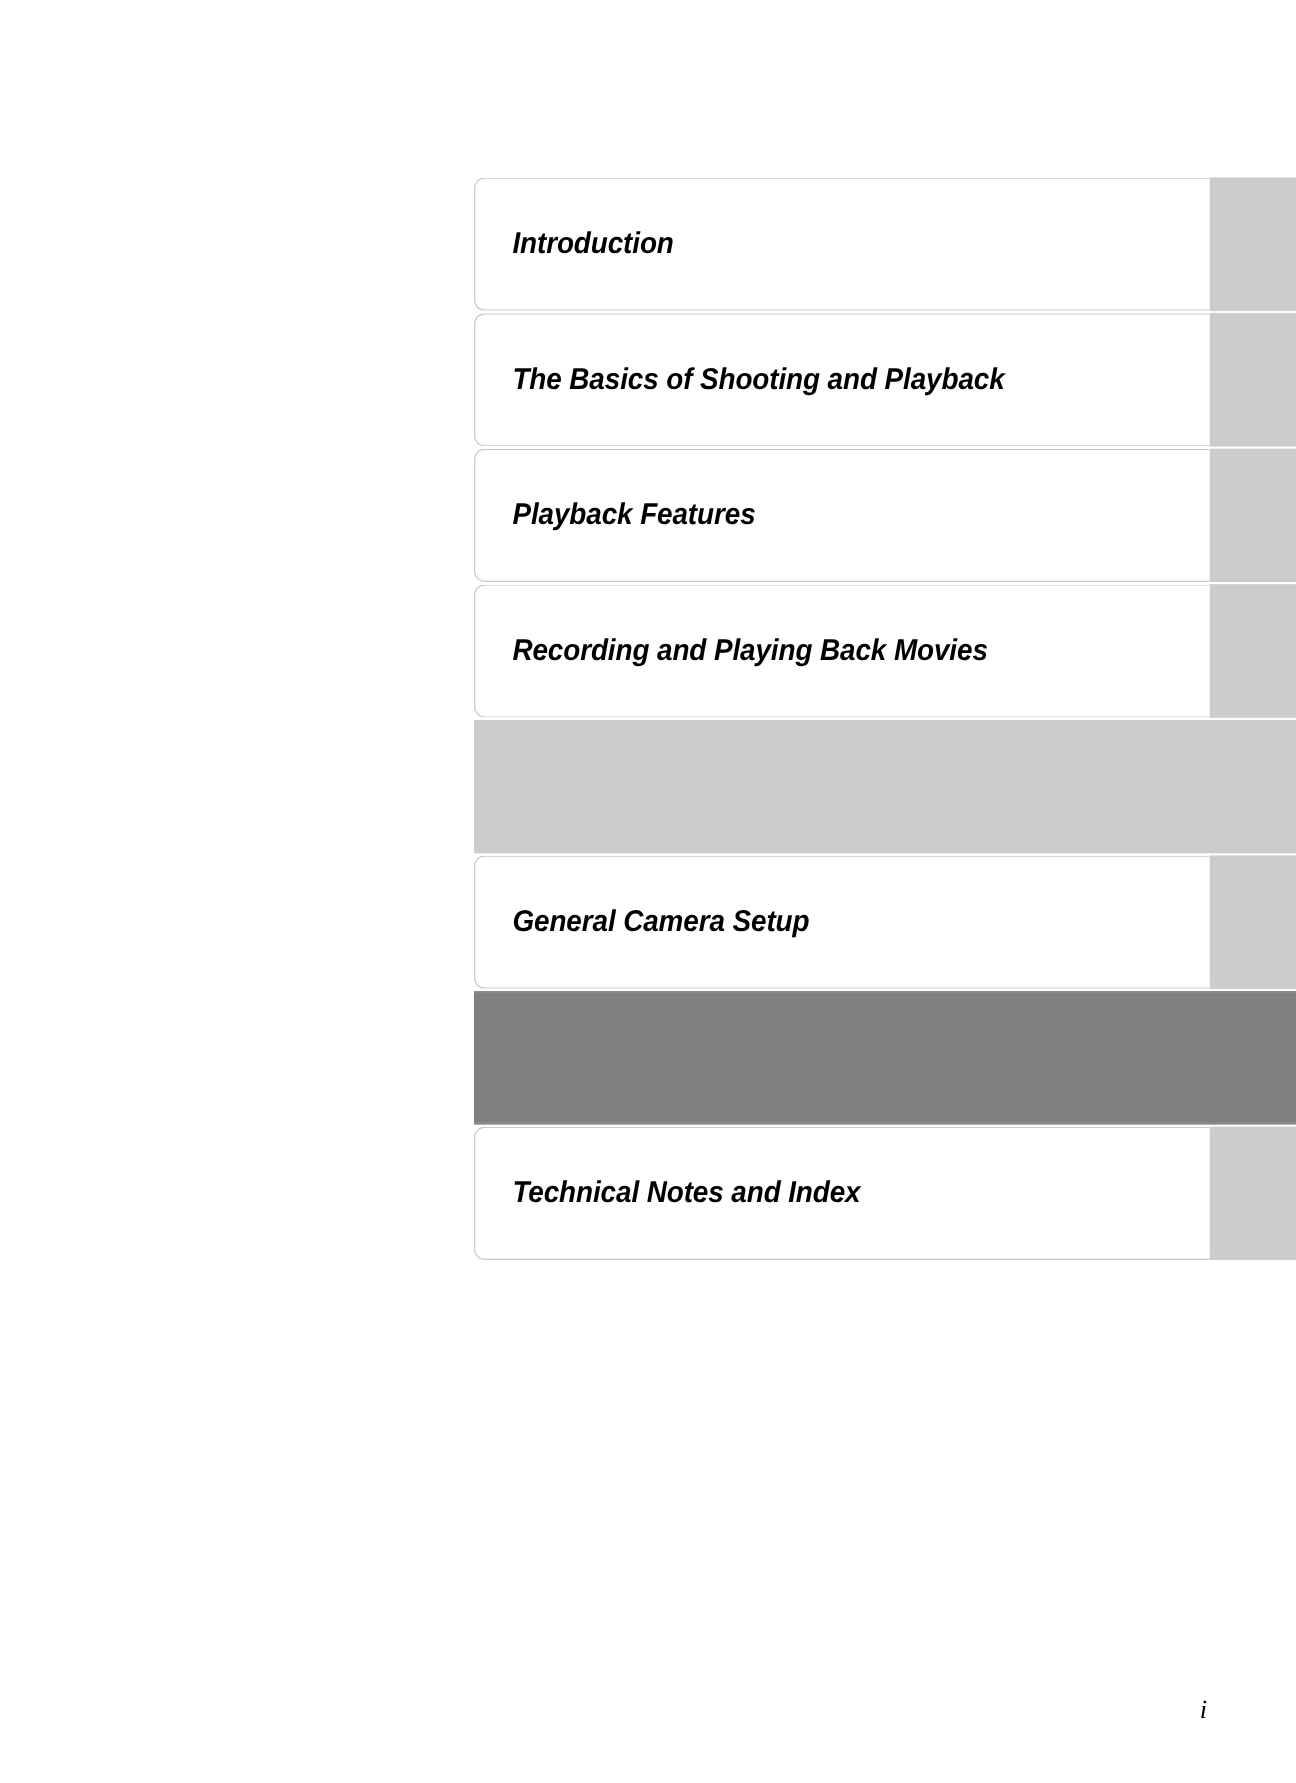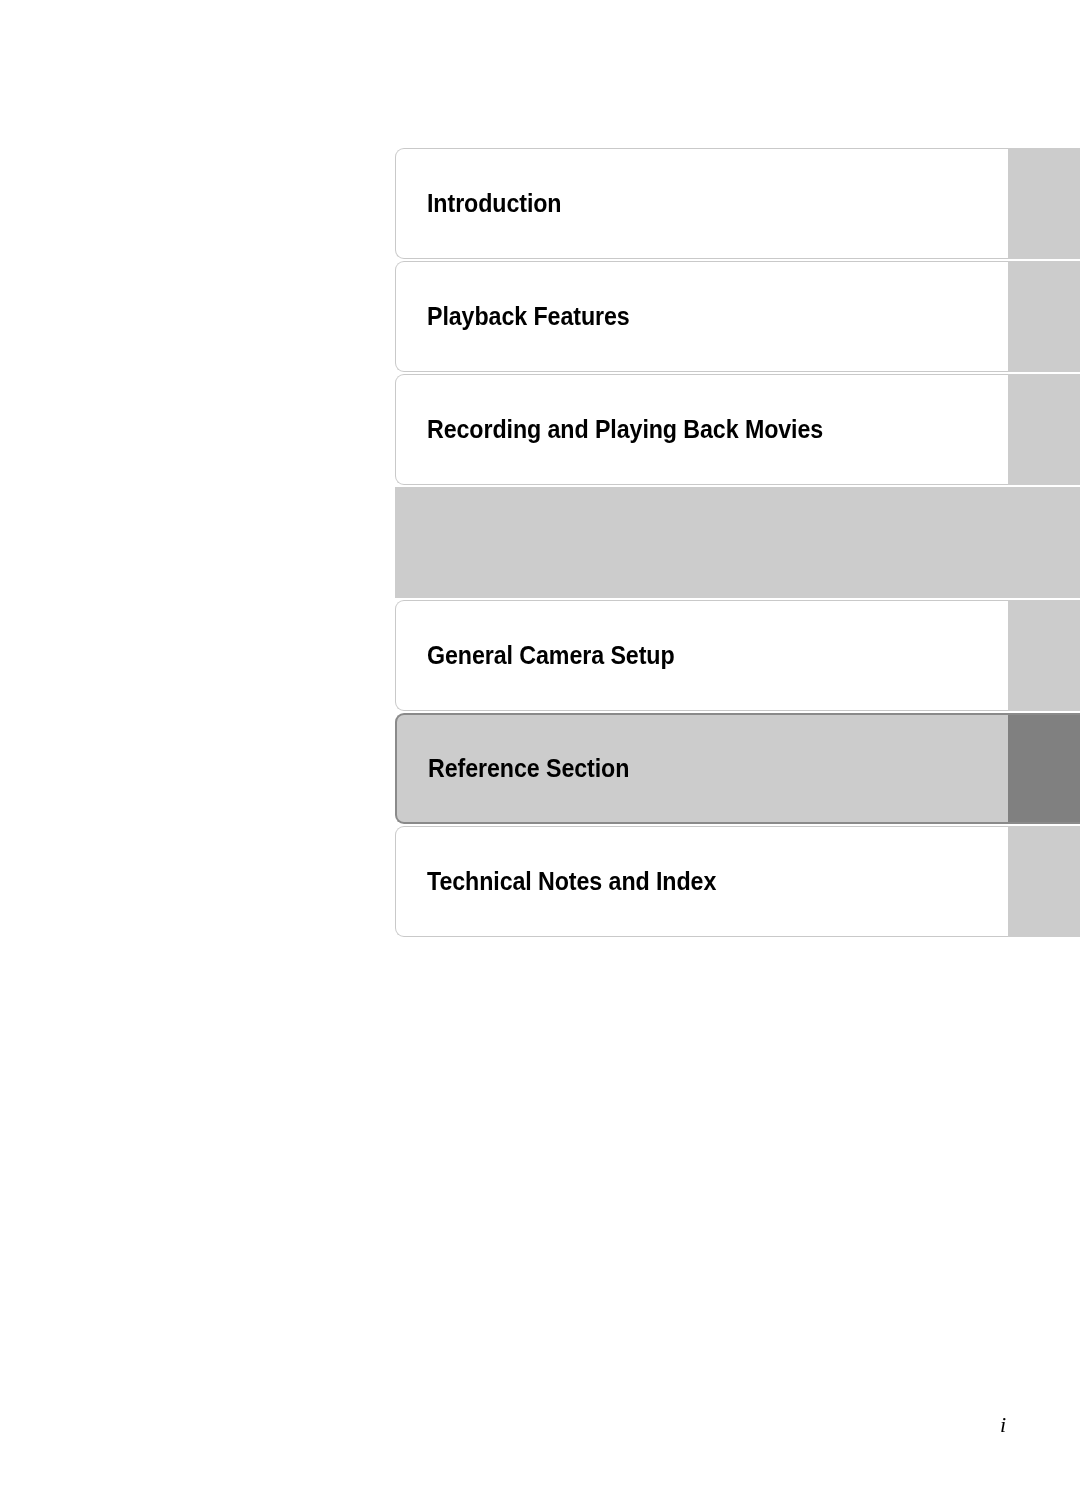--- a/index.html
+++ b/index.html
@@ -46,20 +46,21 @@
     background: #ffffff;
     border: 1px solid #c9c9c9;
     border-right: none;
     border-top-left-radius: 9px;
     border-bottom-left-radius: 9px;
     display: flex;
     align-items: center;
     padding-left: 31px;
     position: relative;
     z-index: 2;
+    font-style: italic;
   }
 
   
   .tab-edge {
     flex: 1 1 auto;
     background: #cccccc;
     border-top: 1px solid #cccccc;
     border-bottom: 1px solid #cccccc;
     box-sizing: border-box;
     position: relative;
@@ -109,20 +110,26 @@
   <div id="chapter-index">
 
     <div class="chapter-tab">
       <div class="tab-body">
         <span class="tab-label">Introduction</span>
       </div>
       <div class="tab-edge"></div>
     </div>
 
 
+    <div class="chapter-tab">
+      <div class="tab-body">
+        <span class="tab-label">The Basics of Shooting and Playback</span>
+      </div>
+      <div class="tab-edge"></div>
+    </div>
 
 
     <div class="chapter-tab">
       <div class="tab-body">
         <span class="tab-label">Playback Features</span>
       </div>
       <div class="tab-edge"></div>
     </div>
 
     <div class="chapter-tab">
@@ -137,23 +144,20 @@
     </div>
 
     <div class="chapter-tab">
       <div class="tab-body">
         <span class="tab-label">General Camera Setup</span>
       </div>
       <div class="tab-edge"></div>
     </div>
 
     <div class="chapter-tab is-active">
-      <div class="tab-body">
-        <span class="tab-label">Reference Section</span>
-      </div>
       <div class="tab-edge"></div>
     </div>
 
     <div class="chapter-tab">
       <div class="tab-body">
         <span class="tab-label">Technical Notes and Index</span>
       </div>
       <div class="tab-edge"></div>
     </div>
 

